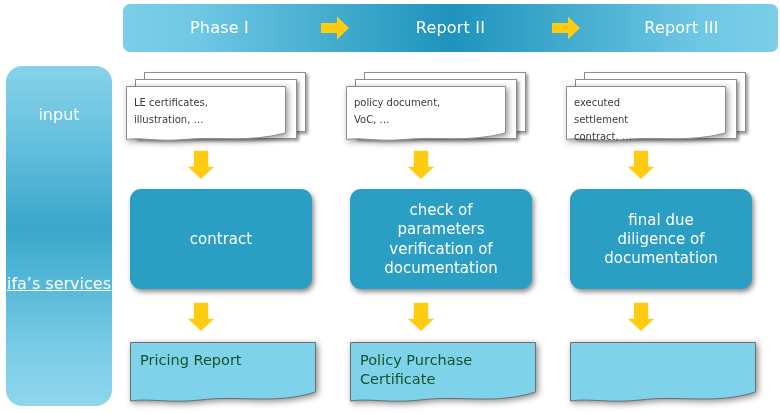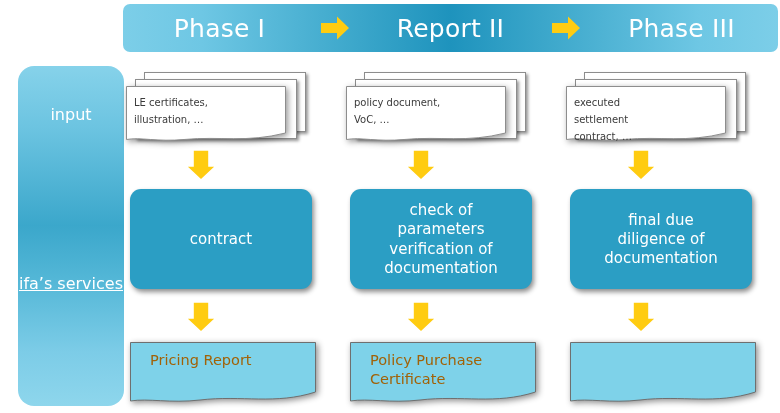--- a/index.html
+++ b/index.html
@@ -39,42 +39,42 @@
     align-items: center;
     justify-content: space-between;
     box-sizing: border-box;
     padding: 0 4px;
   }
   .phase-label {
     flex: 0 0 auto;
     width: 185px;
     text-align: center;
     color: #ffffff;
-    font-size: 25px;
+    font-size: 16px;
     line-height: 1;
     letter-spacing: 0.2px;
     white-space: nowrap;
   }
   .phase-sep {
     flex: 0 0 auto;
     width: 46px;
     display: flex;
     align-items: center;
     justify-content: center;
   }
   .arrow-right {
     width: 30px;
     height: 26px;
     display: block;
   }
 
   
   .rail {
     position: absolute;
-    left: 18px;
+    left: 6px;
     top: 66px;
     width: 106px;
     height: 340px;
     border-radius: 16px;
     background: linear-gradient(to bottom,
         #86d2ea 0%,
         #6cc4e1 18%,
         #3ba7cb 47%,
         #52b6d6 62%,
         #7ccce7 84%,
@@ -193,24 +193,24 @@
   .report .wavy {
     position: absolute;
     inset: 0;
     width: 100%;
     height: 100%;
     display: block;
     filter: drop-shadow(2px 2px 3px rgba(0,0,0,0.45));
   }
   .report-text {
     position: absolute;
-    left: 20px;
+    left: 10px;
     top: 9px;
     width: 172px;
-    color: #a16207;
+    color: #14532d;
     font-size: 14.5px;
     line-height: 19px;
     text-align: left;
     white-space: pre-line;
   }
 </style>
 </head>
 <body>
 
 <div id="canvas">
@@ -221,21 +221,21 @@
       <svg class="arrow-right" viewBox="0 0 30 26">
         <path d="M1,8 L17,8 L17,1.5 L29,13 L17,24.5 L17,18 L1,18 Z" fill="#ffcc11"></path>
       </svg>
     </div>
     <div class="phase-label">Report II</div>
     <div class="phase-sep">
       <svg class="arrow-right" viewBox="0 0 30 26">
         <path d="M1,8 L17,8 L17,1.5 L29,13 L17,24.5 L17,18 L1,18 Z" fill="#ffcc11"></path>
       </svg>
     </div>
-    <div class="phase-label">Phase III</div>
+    <div class="phase-label">Report III</div>
   </div>
 
   <div class="rail">
     <div class="rail-label r0">input</div>
     <div class="rail-label r1">ifa’s
 services</div>
 
   </div>
 
   <div class="col c0">

